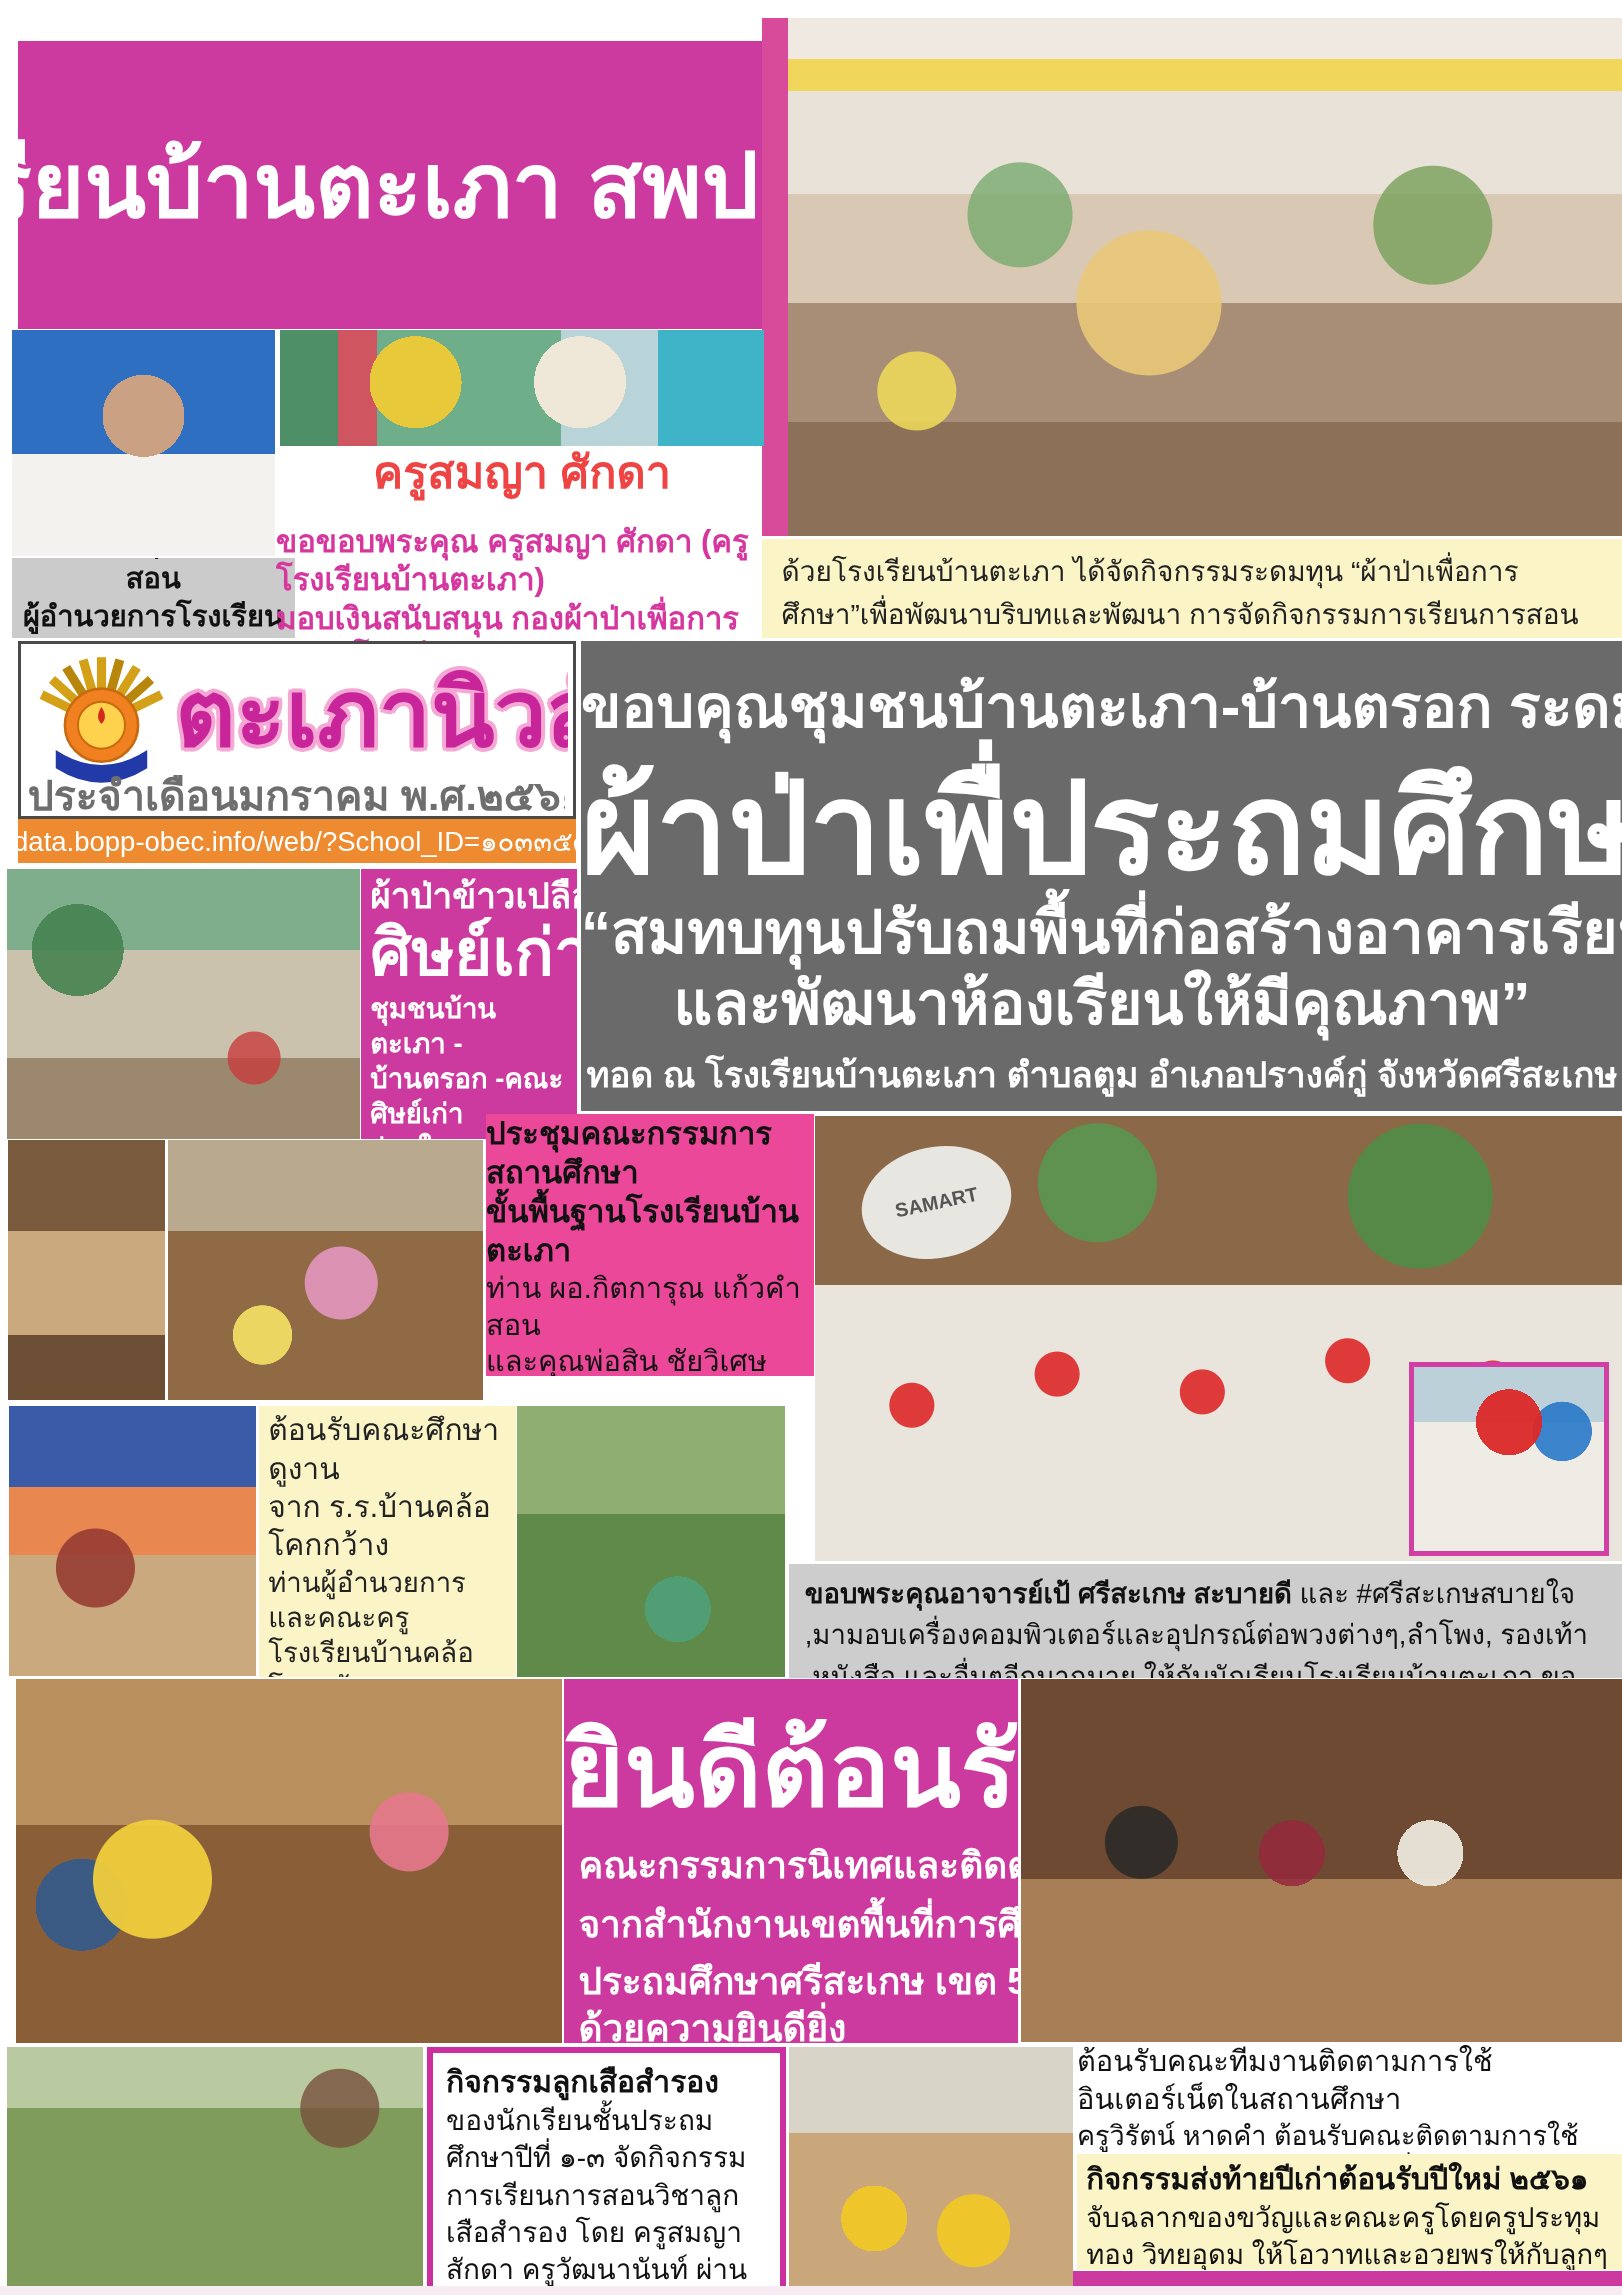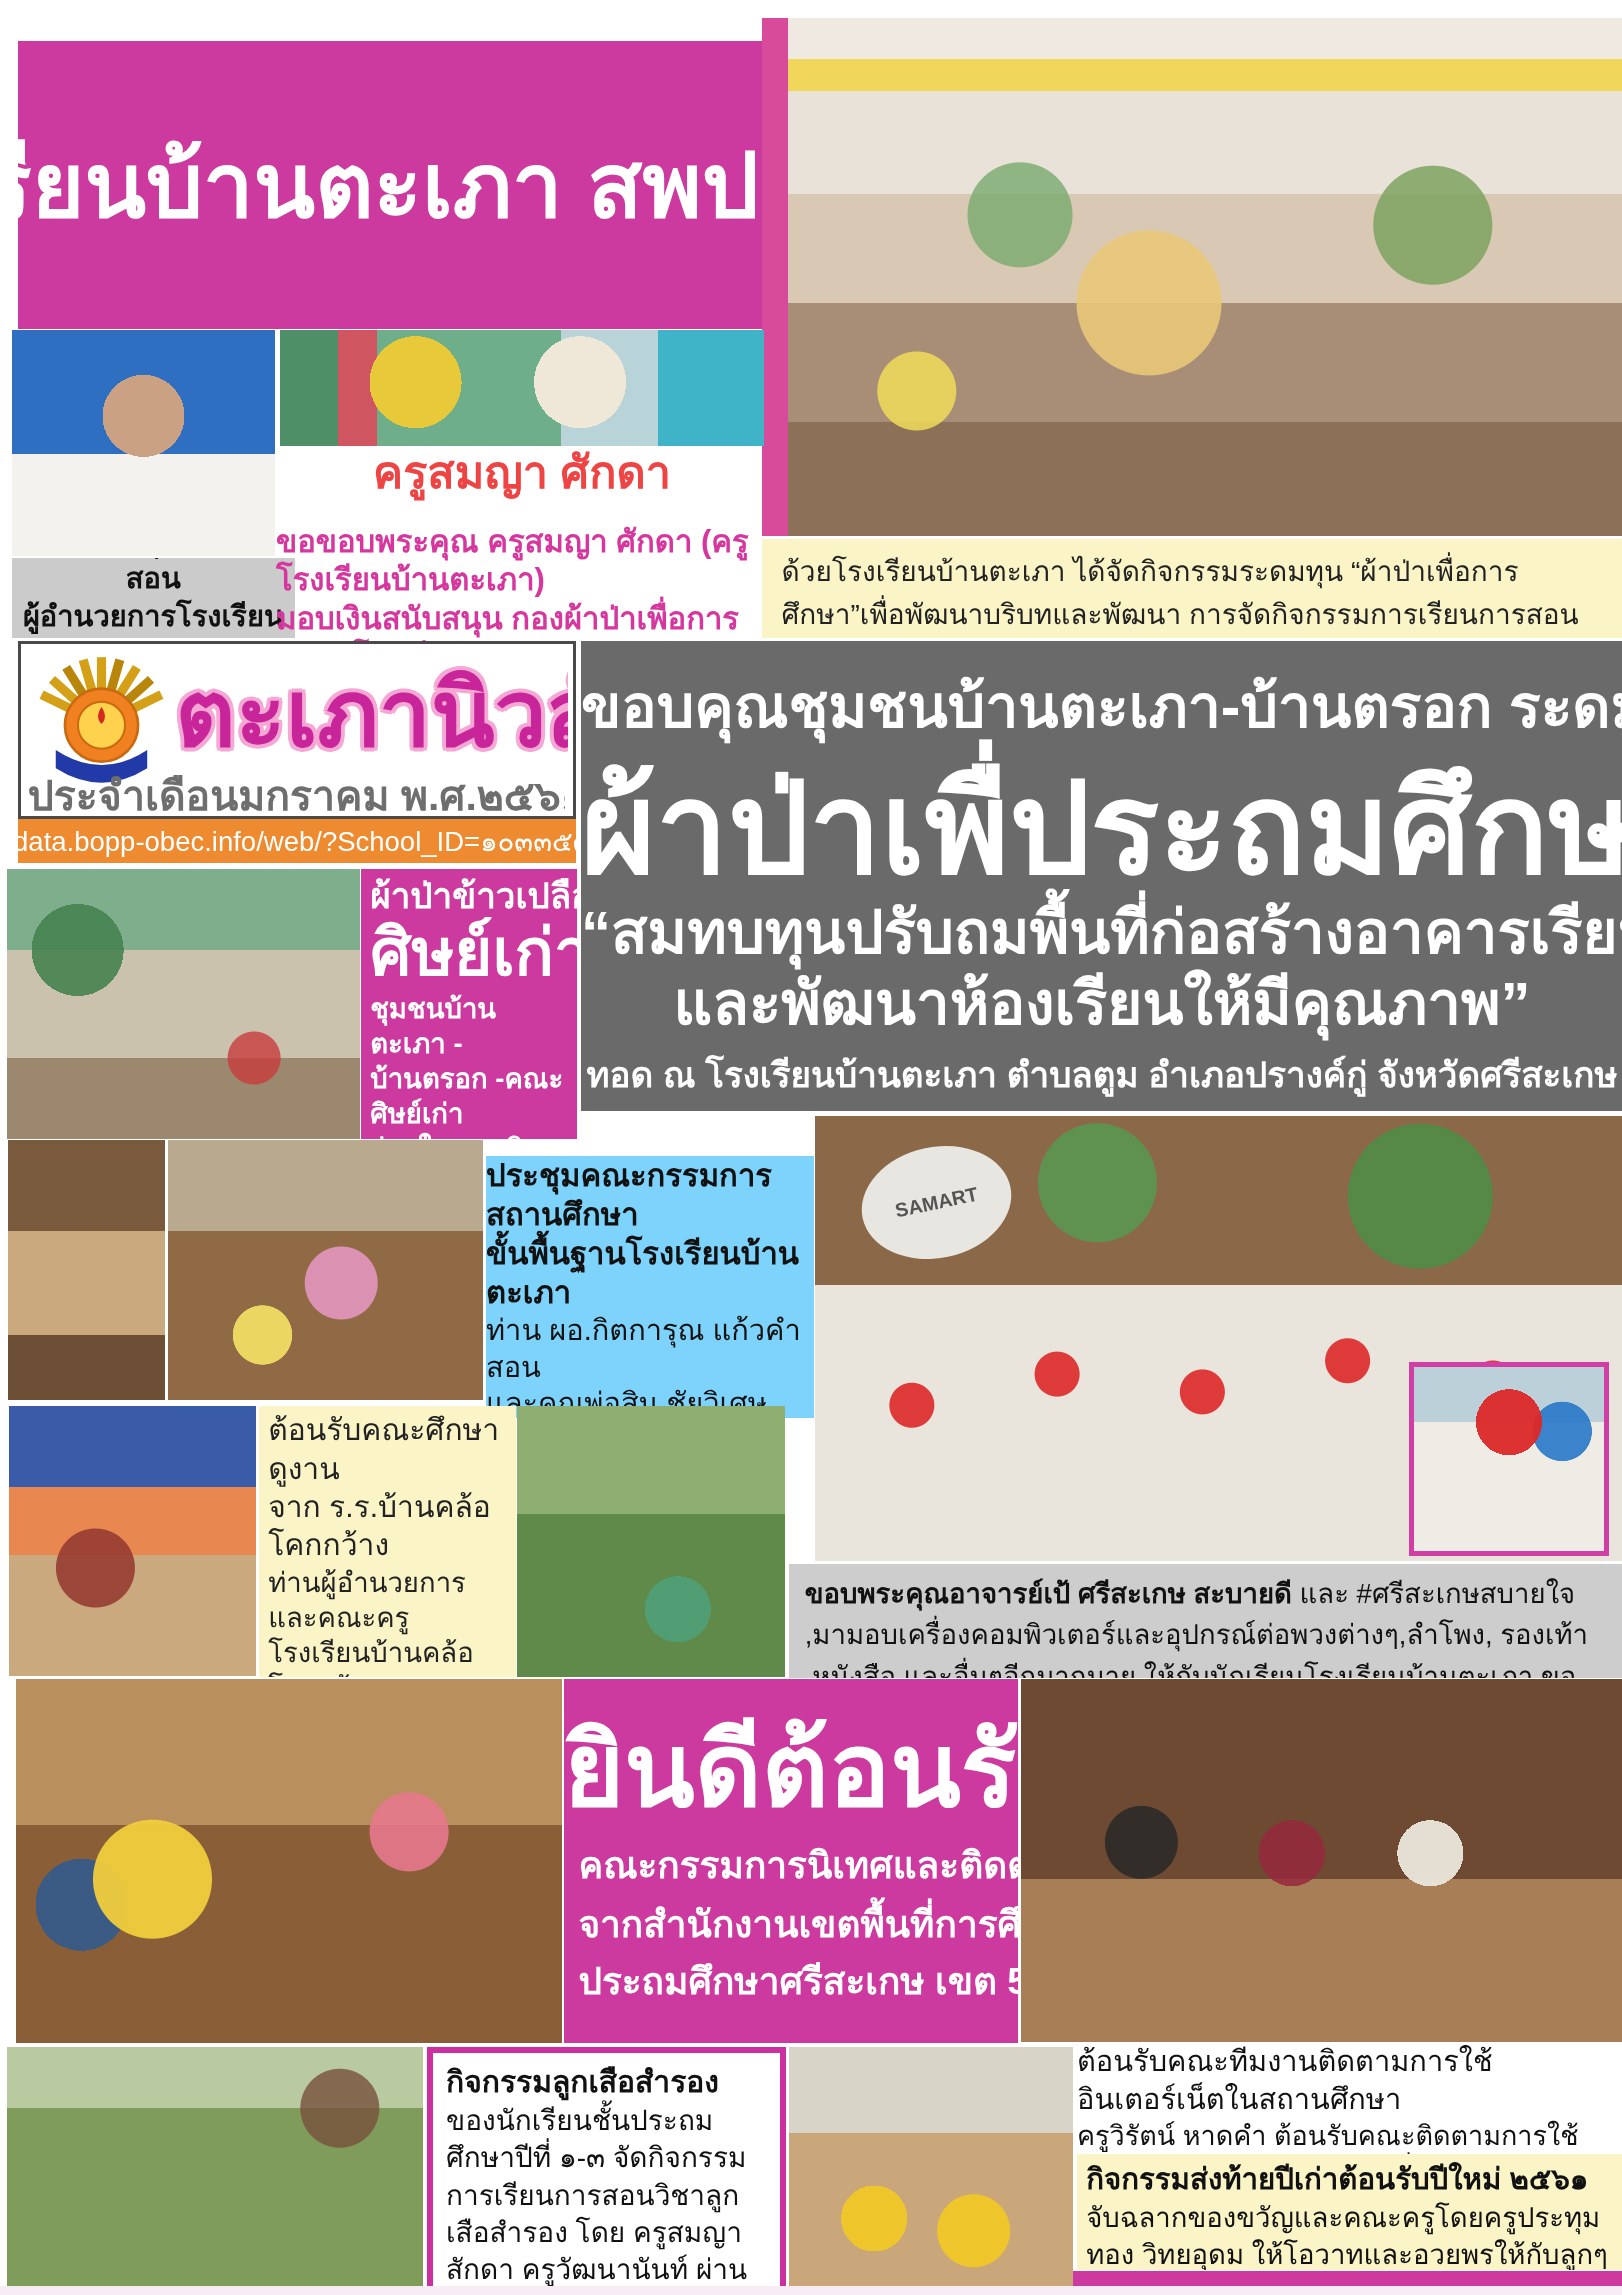--- a/index.html
+++ b/index.html
@@ -76,21 +76,21 @@
   .al2{font-size:65px;line-height:1.15;}
   .al-sub{font-size:27.5px;line-height:1.28;}
   
   .ph-desk1{left:7.9px;top:1140px;width:157px;height:260px;
     background:linear-gradient(180deg,#7a5a3d 0 35%, #caa97f 35% 75%, #6d4f35 75% 100%);}
   .ph-meeting1{left:168px;top:1140px;width:315px;height:260px;
     background:
       radial-gradient(circle at 55% 55%, rgba(228,150,190,.9) 0 36px, rgba(0,0,0,0) 37px),
       radial-gradient(circle at 30% 75%, rgba(240,220,100,.95) 0 29.4px, rgba(0,0,0,0) 30px),
       linear-gradient(180deg,#b9a98f 0 35%, #8f6a45 35% 100%);}
-  .board-text{left:486px;top:1156px;width:328px;height:262px;background:#7dd3fc;color:#111;
+  .board-text{left:486px;top:1114px;width:328px;height:262px;background:#ec4899;color:#111;
           font-size:29px;line-height:1.26;overflow:hidden;}
   .board-text .b{font-weight:bold;font-size:31px;}
   
   .ph-santa{left:815px;top:1116px;width:807px;height:445px;
     background:
       radial-gradient(circle at 12% 65%, rgba(220,40,40,.9) 0 22px, rgba(0,0,0,0) 23px),
       radial-gradient(circle at 30% 58%, rgba(220,40,40,.9) 0 22px, rgba(0,0,0,0) 23px),
       radial-gradient(circle at 48% 62%, rgba(220,40,40,.9) 0 22px, rgba(0,0,0,0) 23px),
       radial-gradient(circle at 66% 55%, rgba(220,40,40,.9) 0 22px, rgba(0,0,0,0) 23px),
       radial-gradient(circle at 84% 60%, rgba(220,40,40,.9) 0 22px, rgba(0,0,0,0) 23px),
@@ -255,20 +255,21 @@
 
   </div>
   <div class="photo ph-boxes"></div>
 
   <div class="photo ph-office"></div>
   <div class="abs welcome">
     <div class="w-head nowrap">ยินดีต้อนรับ</div>
     <div class="w-line nowrap" style="top:156px;">คณะกรรมการนิเทศและติดตาม</div>
     <div class="w-line nowrap" style="top:215px;">จากสำนักงานเขตพื้นที่การศึกษา</div>
     <div class="w-line nowrap" style="top:272px;">ประถมศึกษาศรีสะเกษ เขต 5</div>
+    <div class="w-line nowrap" style="top:319px;">ด้วยความยินดียิ่ง</div>
   </div>
   <div class="photo ph-porch"></div>
 
   <div class="photo ph-field"></div>
   <div class="abs scout-box">
     <span class="b">กิจกรรมลูกเสือสำรอง</span><span> ของนักเรียนชั้นประถมศึกษาปีที่ ๑-๓ จัดกิจกรรมการเรียนการสอนวิชาลูกเสือสำรอง โดย ครูสมญา สักดา ครูวัฒนานันท์ ผ่านพินิจ และครูจินตนา ชื่นชม</span>
   </div>
   <div class="photo ph-yellowkids"></div>
   <div class="abs internet-text">
     <div class="b">ต้อนรับคณะทีมงานติดตามการใช้อินเตอร์เน็ตในสถานศึกษา</div>

